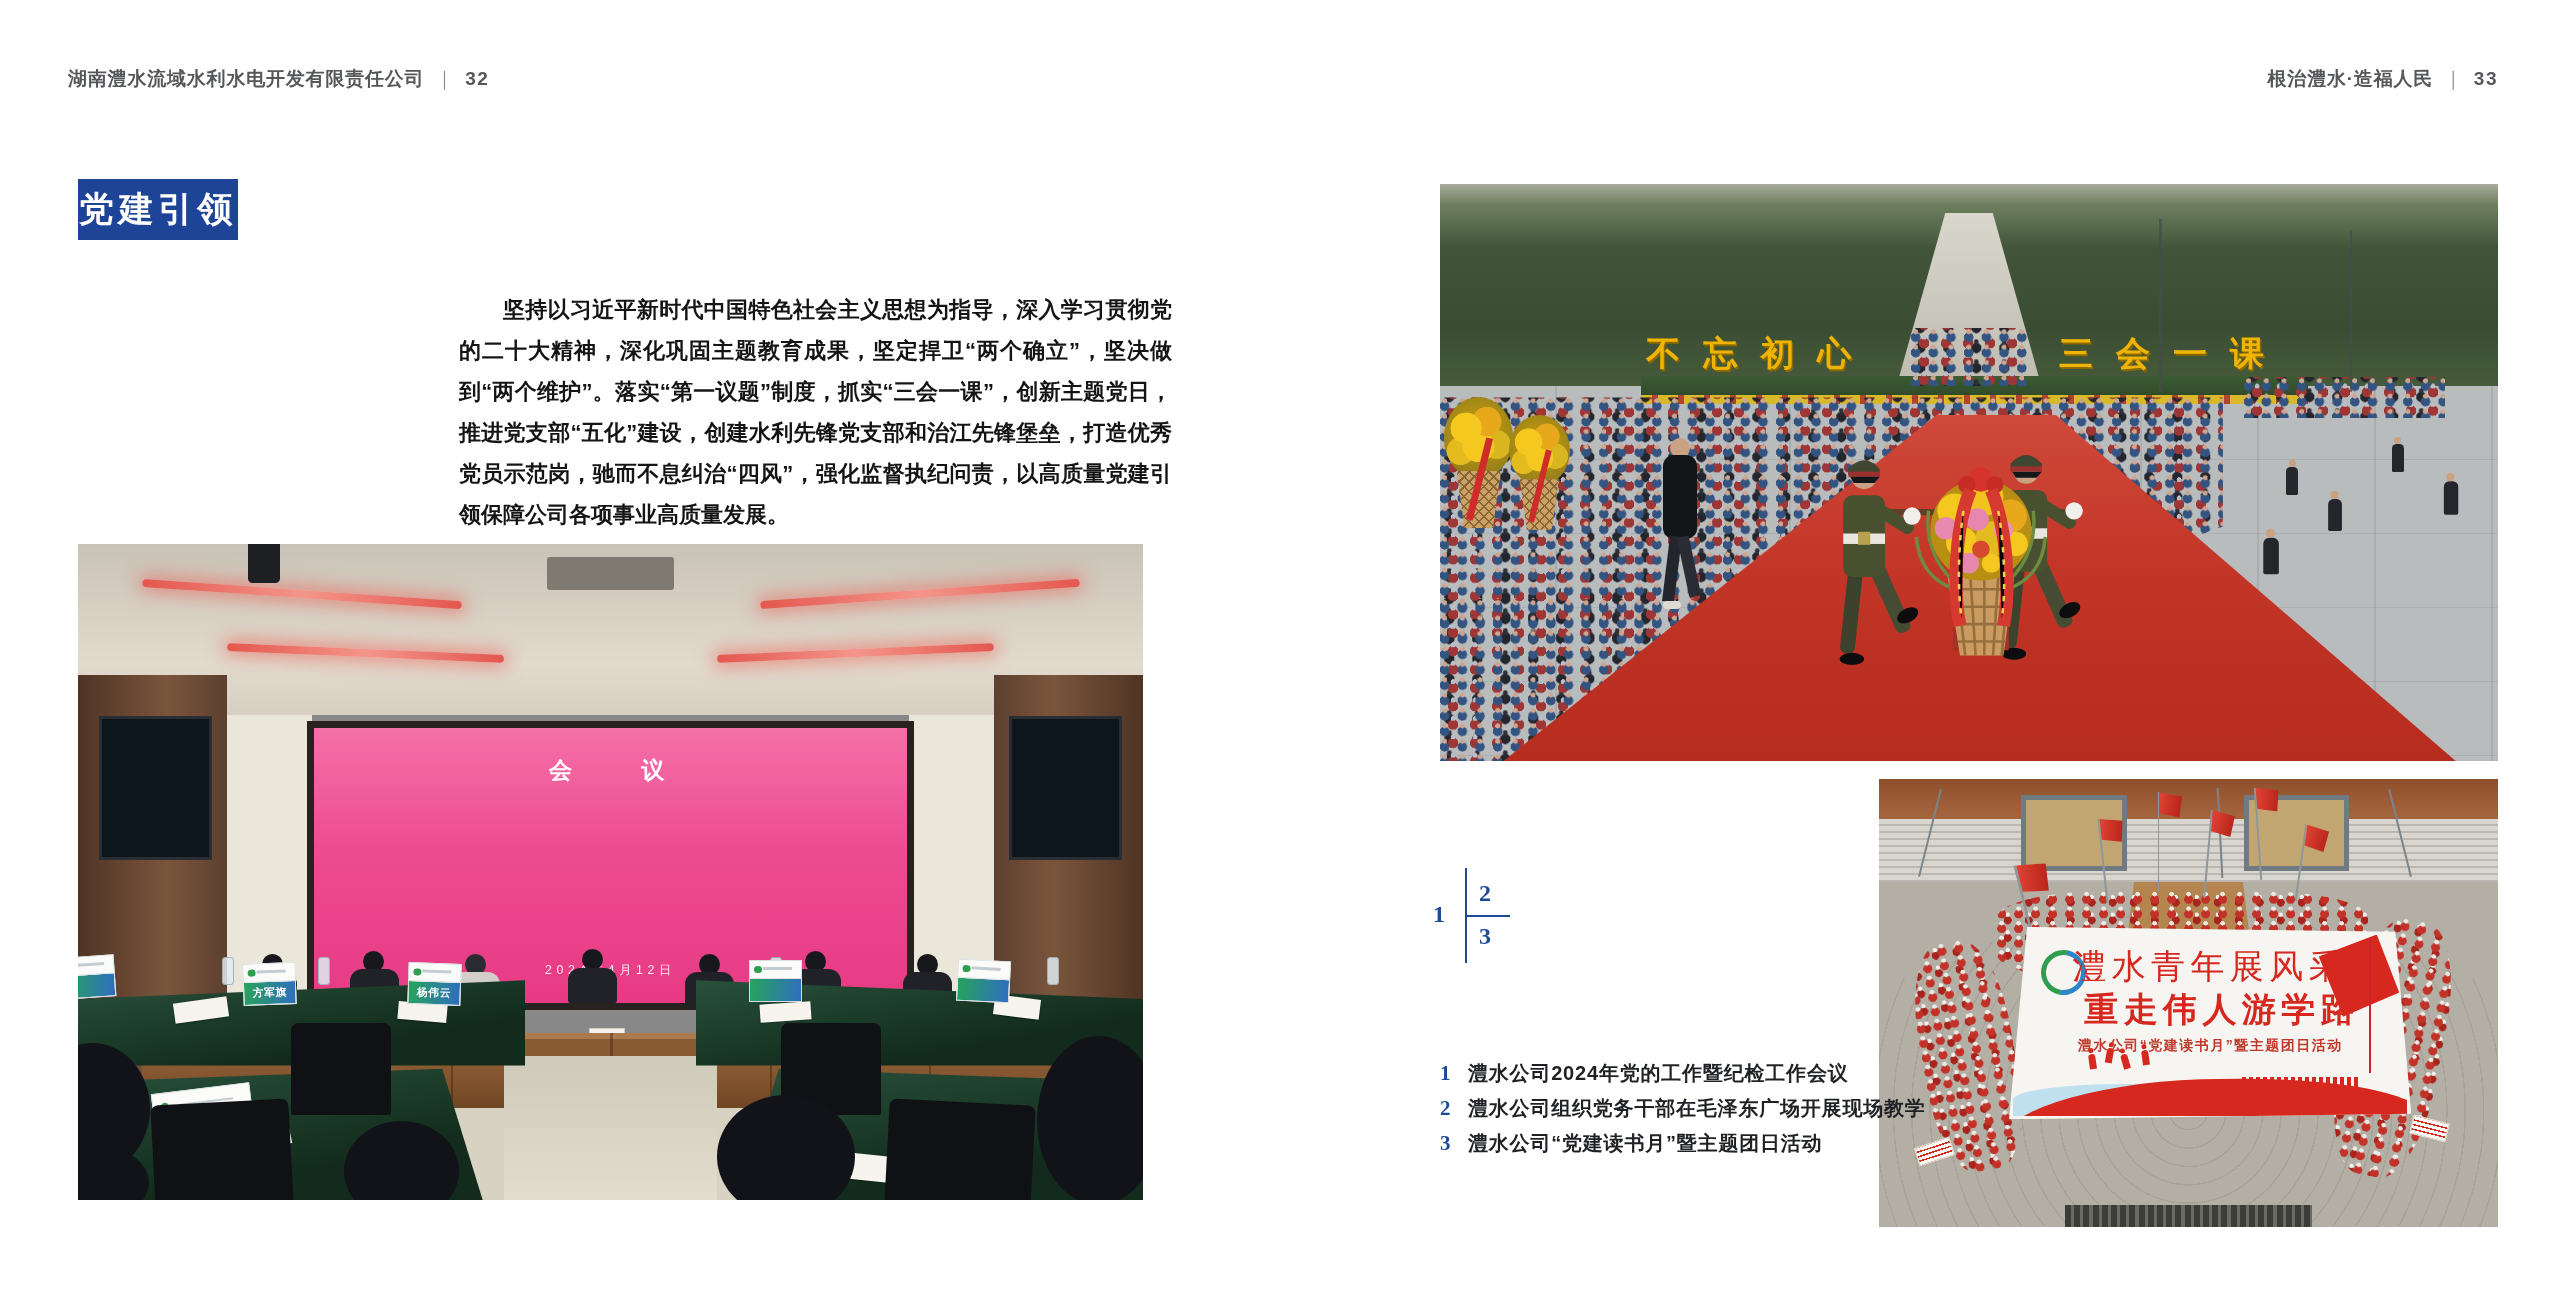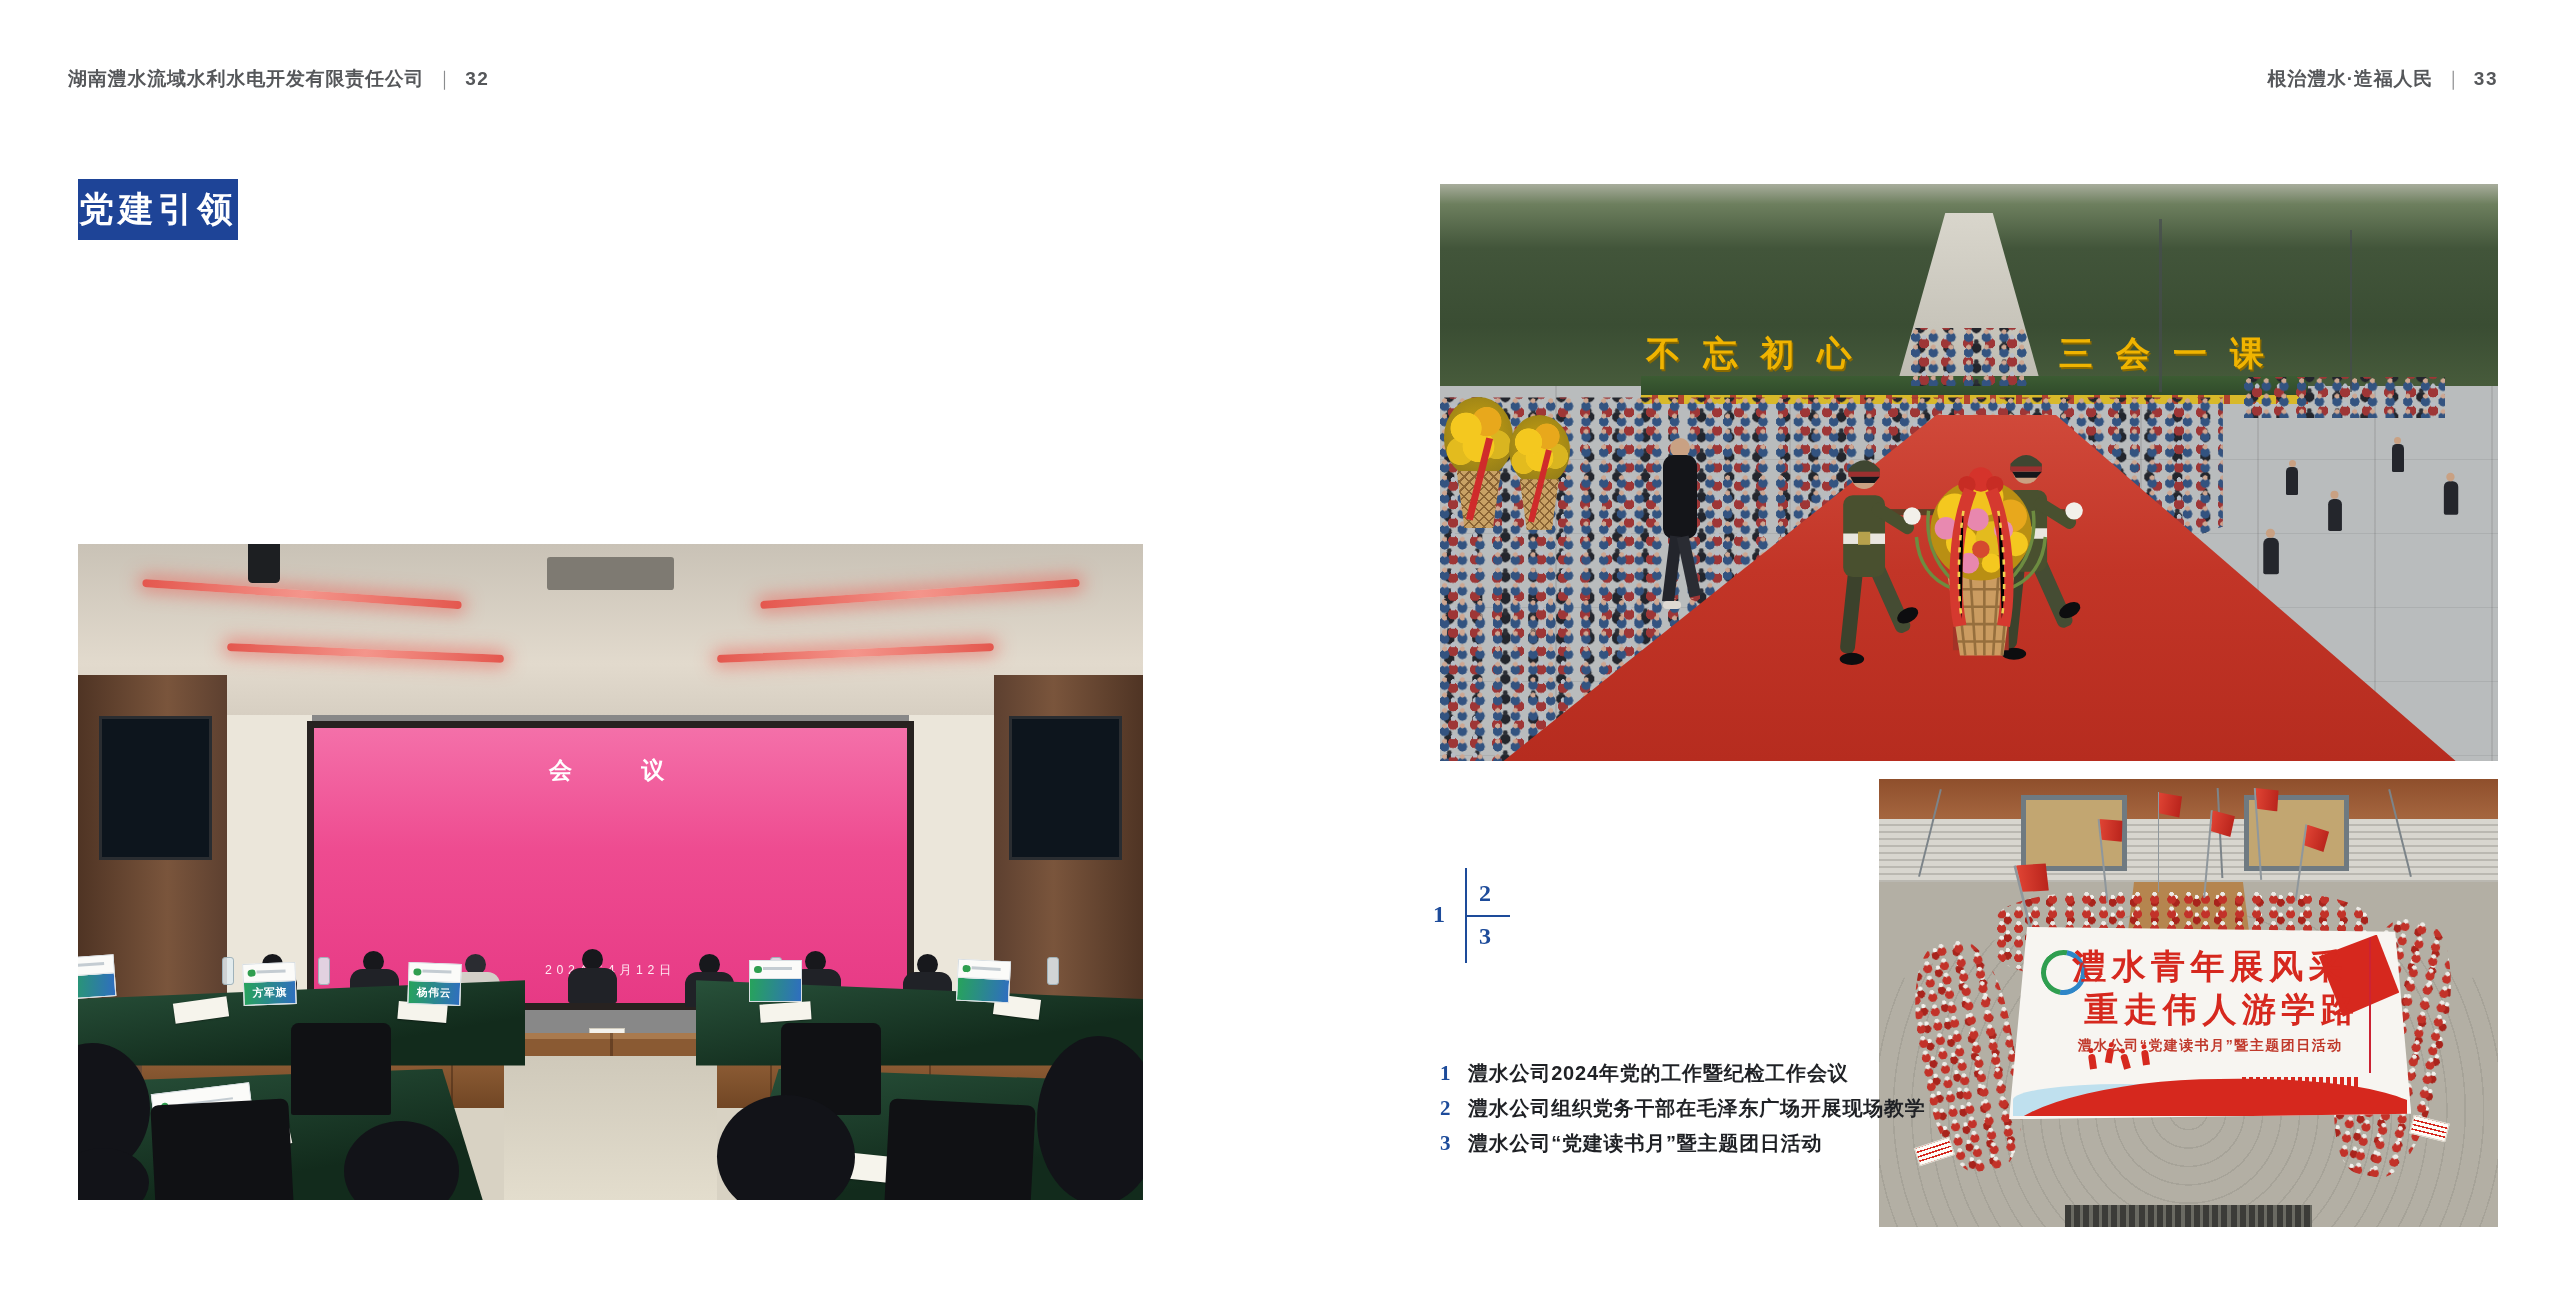--- a/index.html
+++ b/index.html
@@ -155,21 +155,21 @@
   #a-crowd-r{left:75%;top:31%;width:16%;height:58%;transform:rotate(11deg);border-radius:40%;}
   .a-flag{position:absolute;}
   .a-flag .fp{position:absolute;left:0;top:0;width:1.9px;height:100%;background:#8f979c;}
   .a-flag .ff{position:absolute;left:1.5px;top:0;width:23px;height:29px;background:linear-gradient(100deg,#e04434,#b31f18);
               clip-path:polygon(0 0,100% 14%,88% 86%,0 72%);}
   .a-board{left:21%;top:33%;width:65%;height:43%;background:#f7f5f1;
            clip-path:polygon(4.5% 0,96% 2.5%,100% 97%,0 100%);}
   .a-logo{position:absolute;left:8%;top:12%;width:35px;height:35px;border-radius:50%;
           border:5.4px solid #2f9e4f;border-right-color:#2e86c8;border-bottom-color:#2e86c8;transform:rotate(-35deg);}
   .a-t1{position:absolute;left:14%;top:9%;width:72%;text-align:center;color:#d6281e;font-size:34px;
-        font-weight:700;letter-spacing:5.4px;white-space:nowrap;}
+        font-weight:400;letter-spacing:5.4px;white-space:nowrap;}
   .a-t2{position:absolute;left:17%;top:31%;width:72%;text-align:center;color:#d6281e;font-size:34px;
         font-weight:900;letter-spacing:5.4px;white-space:nowrap;}
   .a-sub{position:absolute;left:14%;top:57%;width:72%;text-align:center;color:#c0392b;font-size:14px;
          font-weight:700;letter-spacing:1.5px;white-space:nowrap;}
   .a-wave{position:absolute;left:1%;bottom:2%;width:98%;height:30%;overflow:hidden;}
   .a-wave .w-blue{position:absolute;left:0;bottom:0;width:55%;height:55%;background:#bfe0ee;border-radius:100% 100% 0 0;}
   .a-wave .w-red{position:absolute;left:-4%;bottom:-46%;width:108%;height:110%;background:#d6281e;
                  border-radius:48% 52% 0 0/95% 70% 0 0;transform:rotate(-2deg);}
   .a-wave .w-sky{position:absolute;right:12%;bottom:36%;width:30%;height:30%;
                  background:repeating-linear-gradient(90deg,#d6281e 0 3.8px,transparent 3.8px 7px);}
@@ -203,20 +203,21 @@
 <div class="spread">
 
   <div class="runhead" id="head-left">
     <span>湖南澧水流域水利水电开发有限责任公司</span><span class="div">｜</span><span class="pno">32</span>
   </div>
   <div class="runhead" id="head-right">
     <span>根治澧水·造福人民</span><span class="div">｜</span><span class="pno">33</span>
   </div>
 
   <div class="badge">党建引领</div>
+  <div class="intro">坚持以习近平新时代中国特色社会主义思想为指导，深入学习贯彻党的二十大精神，深化巩固主题教育成果，坚定捍卫“两个确立”，坚决做到“两个维护”。落实“第一议题”制度，抓实“三会一课”，创新主题党日，推进党支部“五化”建设，创建水利先锋党支部和治江先锋堡垒，打造优秀党员示范岗，驰而不息纠治“四风”，强化监督执纪问责，以高质量党建引领保障公司各项事业高质量发展。</div>
 
   <div class="photo" id="photo-meeting">
     <div class="abs m-ceiling"></div>
     <div class="abs m-glow" style="left:6%;top:7%;width:30%;transform:rotate(4deg);"></div>
     <div class="abs m-glow" style="left:64%;top:7%;width:30%;transform:rotate(-4deg);"></div>
     <div class="abs m-glow" style="left:14%;top:16%;width:26%;transform:rotate(2.5deg);"></div>
     <div class="abs m-glow" style="left:60%;top:16%;width:26%;transform:rotate(-2.5deg);"></div>
     <div class="abs m-vent"></div>
     <div class="abs m-proj"></div>
     <div class="abs m-wall-l">

